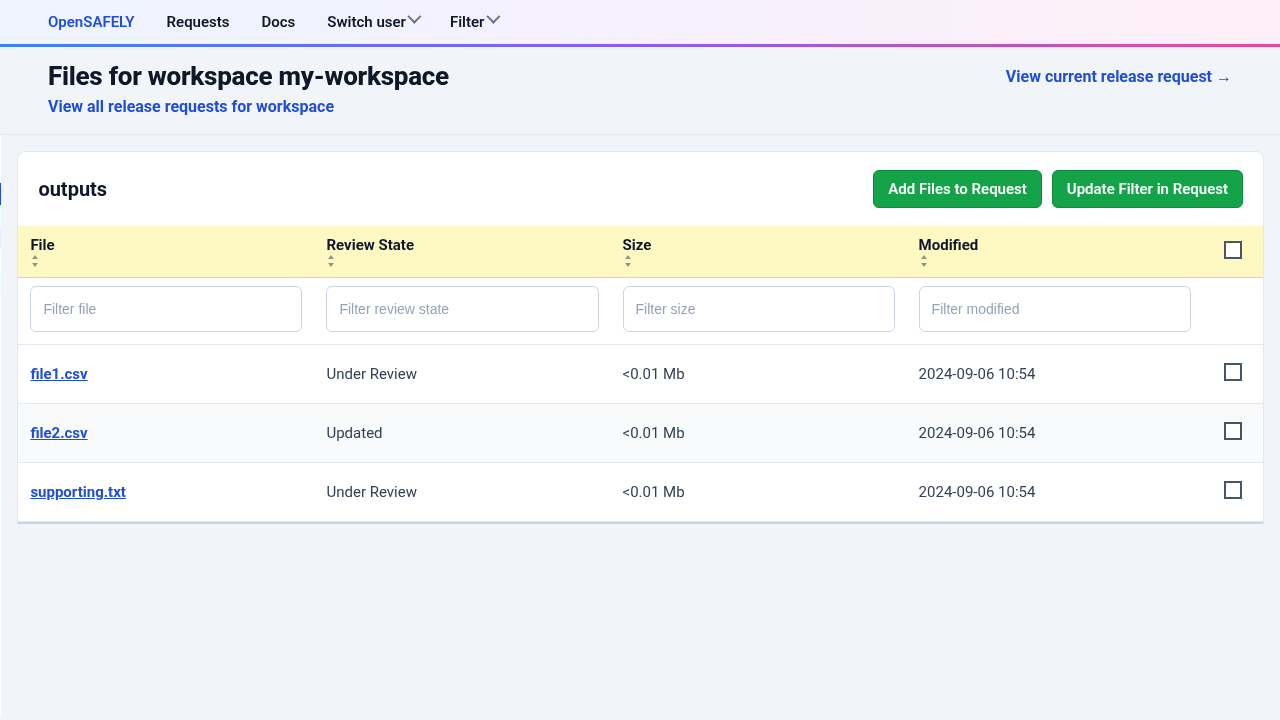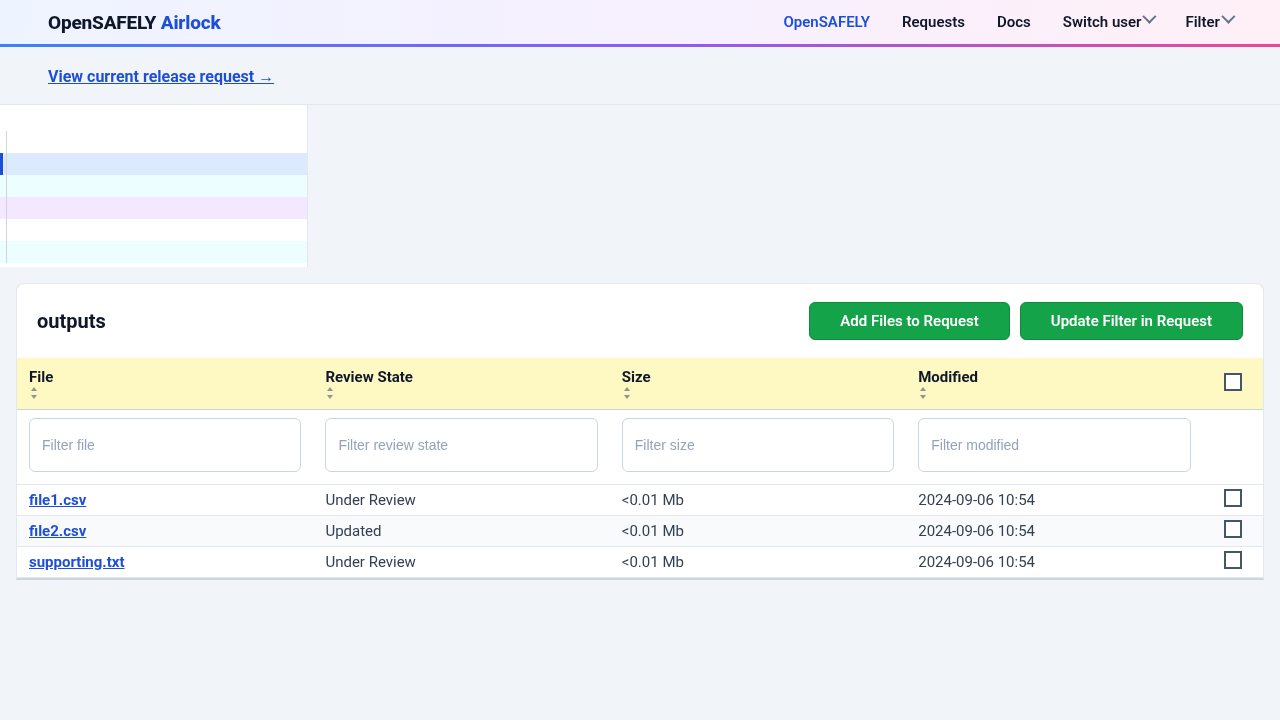--- a/index.html
+++ b/index.html
@@ -62,34 +62,32 @@
   .page-header h1 {
     margin: 0 0 6px 0;
     font-size: 26px;
     font-weight: 800;
     letter-spacing: -0.01em;
     color: #0f172a;
   }
   .rlink {
     color: #1d4ed8;
     font-weight: 700;
-    text-decoration: underline;
   }
   .page-header .right {
     padding-top: 6px;
     font-size: 16px;
   }
 
   
   .split {
     display: flex;
     height: calc(720px - 44px - 3px - 91px); 
     height: 582px;
     border-top: 1px solid #e2e8f0;
-    flex-direction: column;
   }
   .sidebar {
     width: 308px;
     background: #ffffff;
     border-right: 1px solid #e2e8f0;
     overflow-y: auto;
     font-size: 15px;
   }
   .tree { padding: 4px 0; }
   .tree-row {
@@ -138,21 +136,21 @@
   }
   .card-head h2 {
     margin: 0;
     font-size: 20px;
     font-weight: 700;
     color: #0f172a;
   }
   .btn-row { display: flex; gap: 10px; }
   .btn {
     display: inline-flex; align-items: center;
-    height: 38px; padding: 0 30px;
+    height: 38px; padding: 0 14px;
     border-radius: 6px;
     font-size: 15px; font-weight: 600;
     cursor: pointer; user-select: none;
     border: 1px solid transparent;
   }
   .btn-green { background: #15a34a; color: #fff; border-color: #0f8a3d; }
 
   
   table.files {
     width: 100%;
@@ -177,32 +175,32 @@
   .files thead th.chk { text-align: center; }
   .sort-ico { vertical-align: middle; margin-left: 8px; opacity: .6; }
 
   .filter-row td {
     padding: 8px 12px 12px 12px;
     border-bottom: 1px solid #e2e8f0;
     background: #fff;
   }
   .filter-row input[type="text"] {
     width: 100%;
-    height: 54px;
+    height: 46px;
     border: 1px solid #cbd5e1;
     border-radius: 6px;
     padding: 0 12px;
     font-size: 14px;
     color: #0f172a;
     outline: none;
   }
   .filter-row input::placeholder { color: #94a3b8; }
 
   .files tbody.data tr td {
-    padding: 4px 12px;
+    padding: 18px 12px;
     font-size: 15px;
     color: #334155;
     border-bottom: 1px solid #e2e8f0;
     background: #fff;
   }
   .files tbody.data tr:nth-child(even) td { background: #f8fafc; }
   .files tbody.data td.chk { text-align: center; }
   .files tbody.data a.fname {
     color: #1d4ed8; font-weight: 700; text-decoration: underline;
   }
@@ -211,41 +209,41 @@
     border: 2px solid #475569; background: #fff;
   }
 
   
   svg { display: block; }
 </style>
 </head>
 <body>
 
 <div class="topbar">
-  <div class="brand">
-    <span>OpenSAFELY</span>
-    <span class="accent">Airlock</span>
-  </div>
   <div class="navlinks">
     <a class="active">OpenSAFELY</a>
     <a>Requests</a>
     <a>Docs</a>
     <a class="with-chev">
       <span>Switch user</span>
       <span class="chev-down"></span>
     </a>
     <a class="with-chev">
       <span>Filter</span>
       <span class="chev-down"></span>
     </a>
   </div>
 </div>
 <div class="gradient-bar"></div>
 
 <div class="page-header">
+  <div>
+    <h1>Files for workspace my-workspace</h1>
+    <a class="rlink">View all release requests for workspace</a>
+  </div>
   <div class="right">
     <a class="rlink">View current release request →</a>
   </div>
 </div>
 
 <div class="split">
 
   <div class="sidebar">
     <div class="tree">
 

